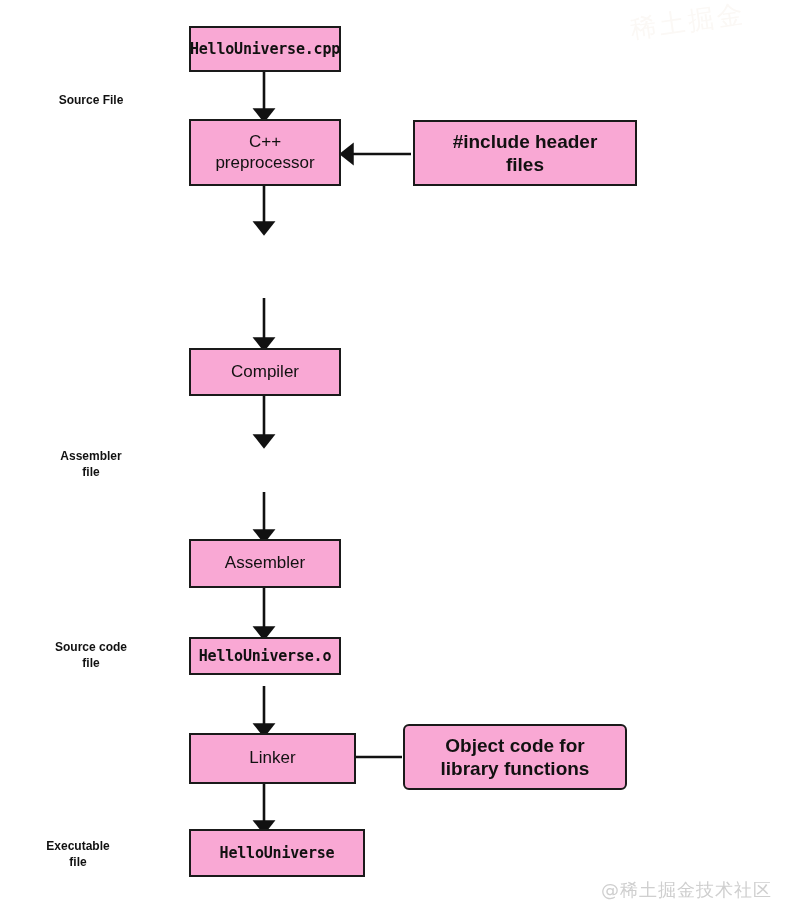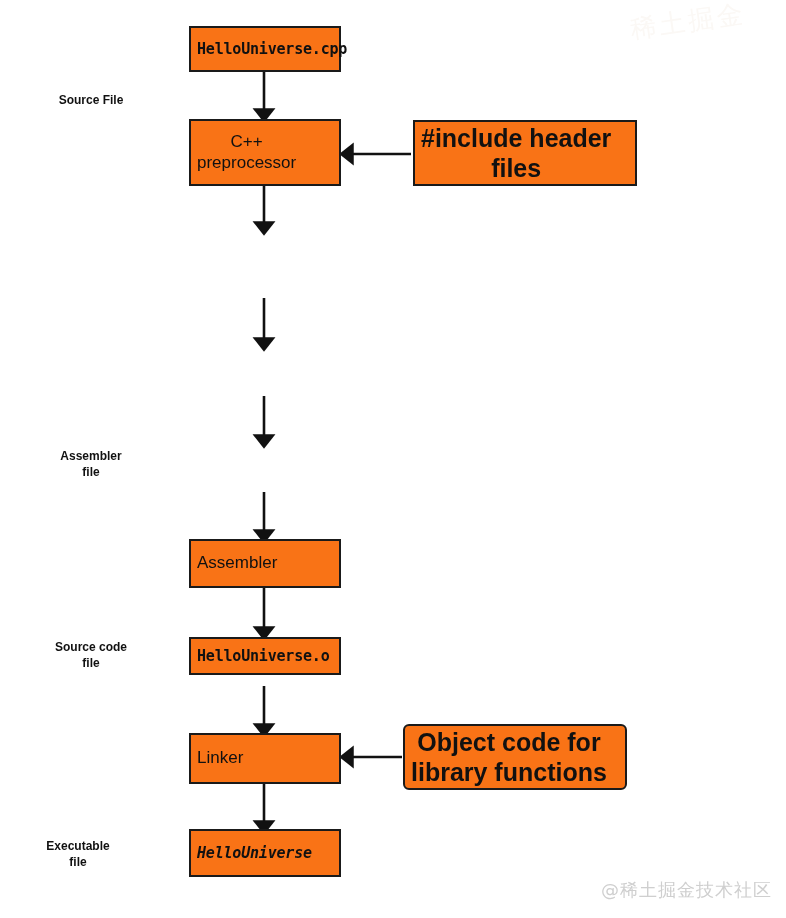--- a/index.html
+++ b/index.html
@@ -28,43 +28,43 @@
     position: absolute;
     left: 0; top: 0;
     width: 786px;
     height: 918px;
     pointer-events: none;
   }
 
   
   .node {
     position: absolute;
-    background: #f97316;
+    background: #f9a8d4;
     border: 2.5px solid #1a1a1a;
     display: flex;
     align-items: center;
-    justify-content: flex-start;
+    justify-content: center;
     text-align: center;
     color: #111111;
     line-height: 1.22;
   }
   .node.mono {
     font-family: "DejaVu Sans Mono", "Liberation Mono", monospace;
     font-size: 15px;
     font-weight: 700;
     letter-spacing: -0.2px;
   }
   .node.sans {
     font-family: "Liberation Sans", sans-serif;
     font-size: 17px;
     font-weight: 400;
   }
   .node.strong {
     font-family: "Liberation Sans", sans-serif;
-    font-size: 25px;
+    font-size: 19px;
     font-weight: 700;
   }
   .node .txt { display: block; padding: 0 6px; }
 
   
   .stage-label {
     position: absolute;
     font-family: "Liberation Sans", sans-serif;
     font-size: 12px;
     font-weight: 700;
@@ -145,40 +145,43 @@
     <span class="txt">C++
 preprocessor</span>
   </div>
 
   <div class="node strong" style="left:413px; top:120px; width:224px; height:66px; white-space:pre-line;">
     <span class="txt">#include header
 files</span>
   </div>
 
 
+  <div class="node sans" style="left:189px; top:348px; width:152px; height:48px;">
+    <span class="txt">Compiler</span>
+  </div>
 
 
   <div class="node sans" style="left:189px; top:539px; width:152px; height:49px;">
     <span class="txt">Assembler</span>
   </div>
 
   <div class="node mono" style="left:189px; top:637px; width:152px; height:38px;">
     <span class="txt">HelloUniverse.o</span>
   </div>
 
-  <div class="node sans" style="left:189px; top:733px; width:152px; height:51px;">
+  <div class="node sans" style="left:189px; top:733px; width:167px; height:51px;">
     <span class="txt">Linker</span>
   </div>
 
   <div class="node strong" style="left:403px; top:724px; width:224px; height:66px; white-space:pre-line;border-radius:6px;">
     <span class="txt">Object code for
 library functions</span>
   </div>
 
-  <div class="node mono" style="left:189px; top:829px; width:152px; height:48px;font-style:italic;">
+  <div class="node mono" style="left:189px; top:829px; width:176px; height:48px;">
     <span class="txt">HelloUniverse</span>
   </div>
 
   <div class="watermark" style="right:14px; bottom:16px;">@稀土掘金技术社区</div>
 
   <div class="watermark faint" style="right:40px; top:4px;">稀土掘金</div>
 
 </div>
 
 </body></html>

